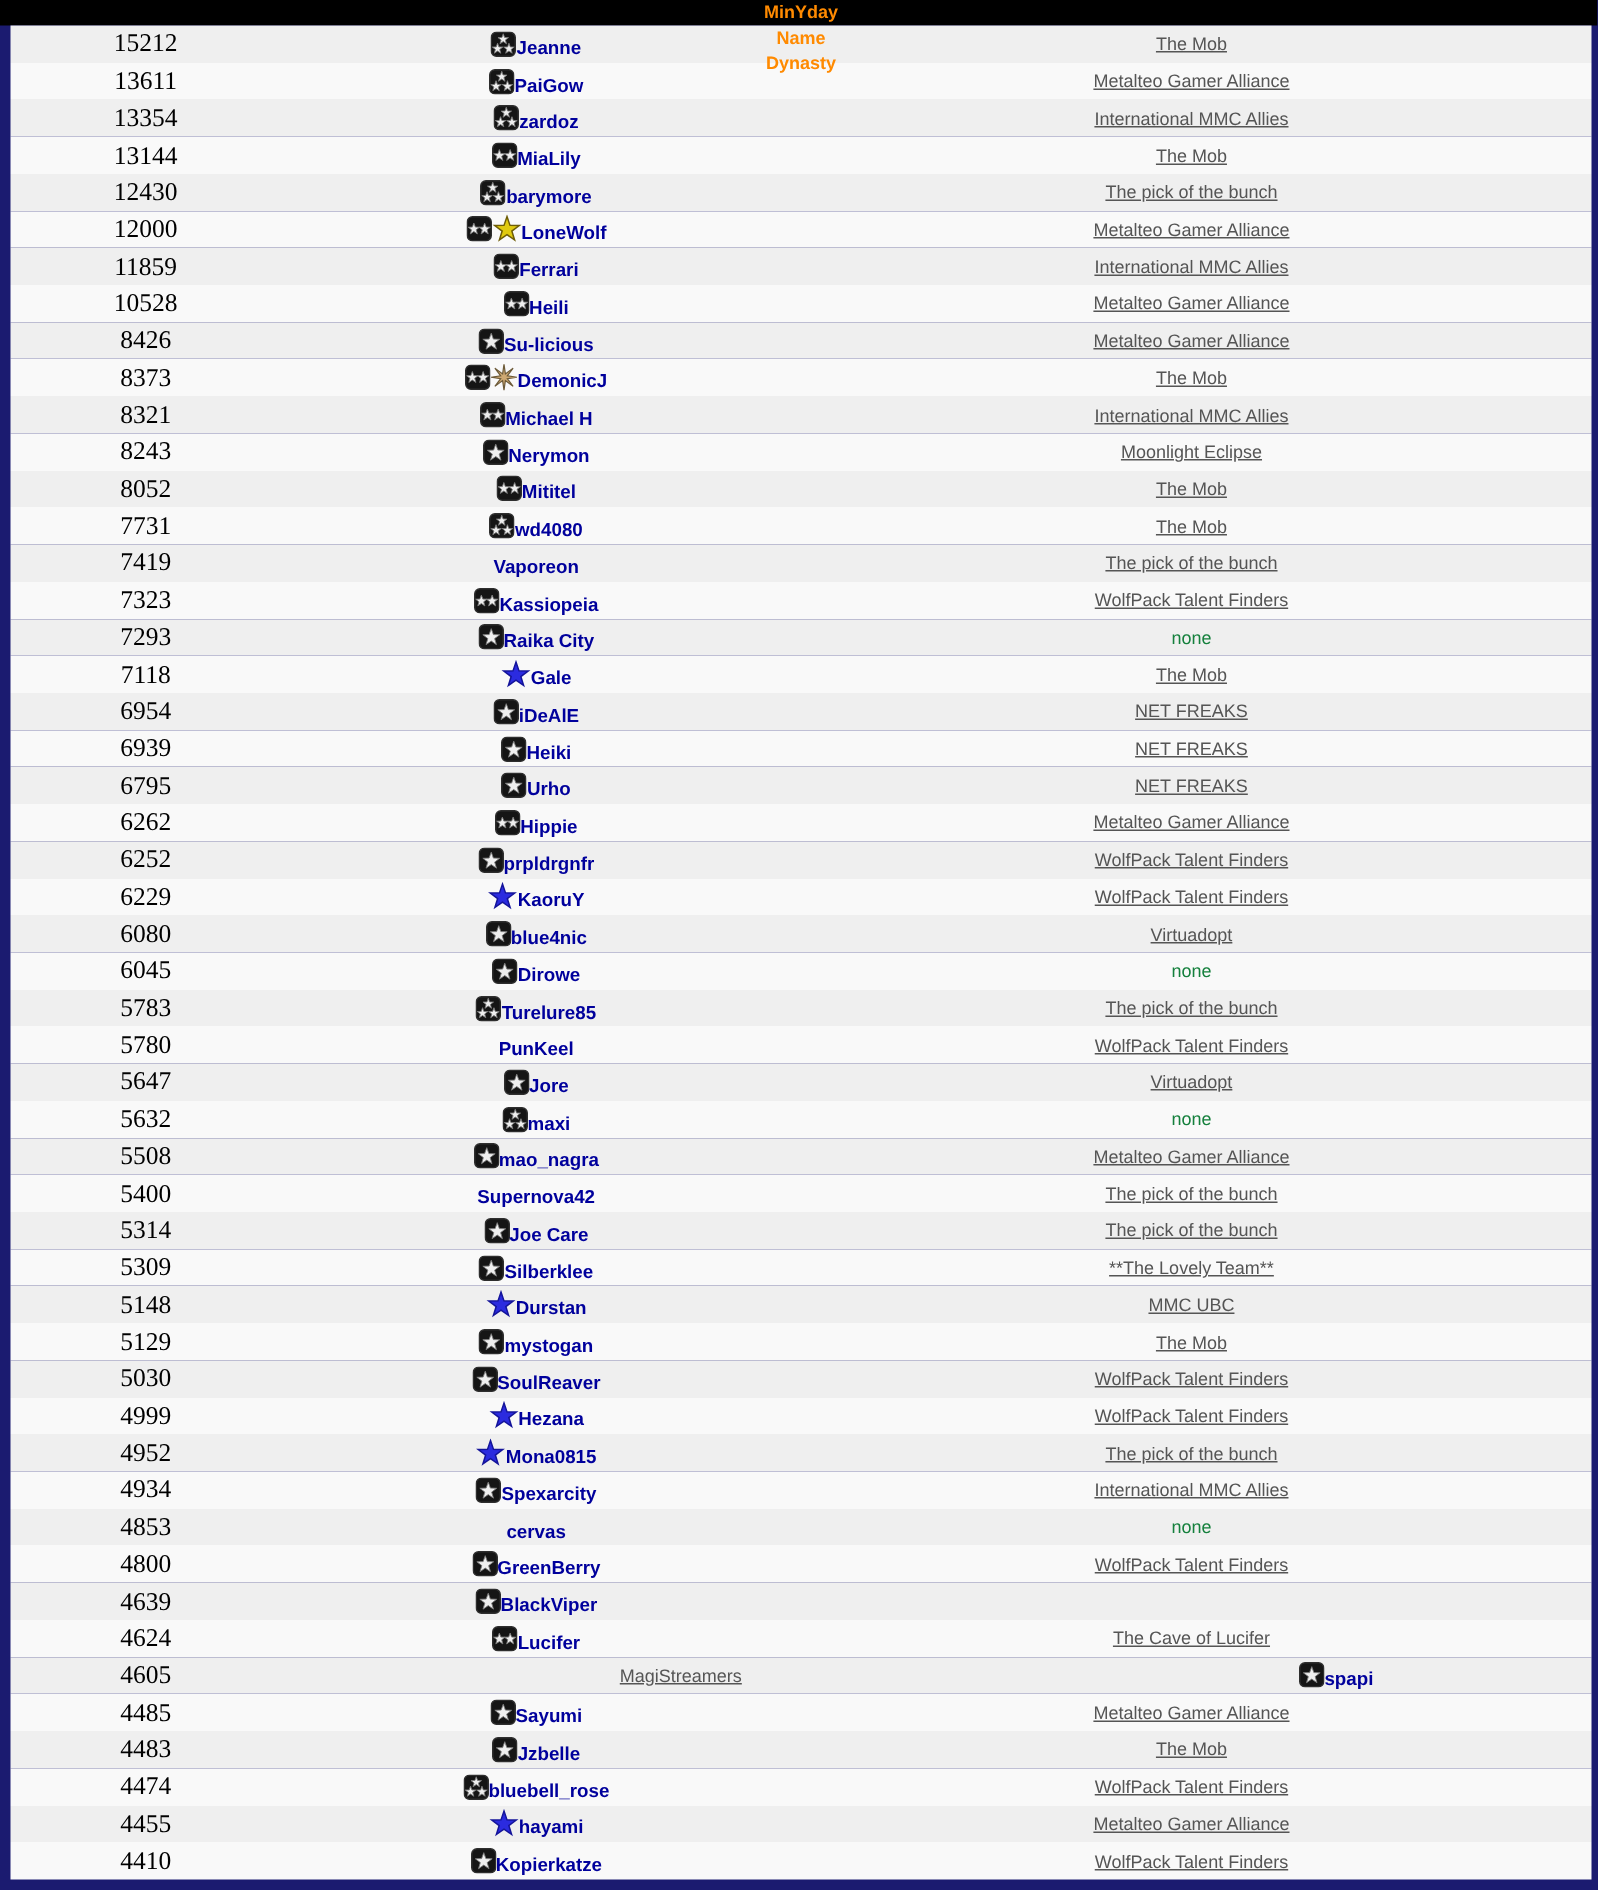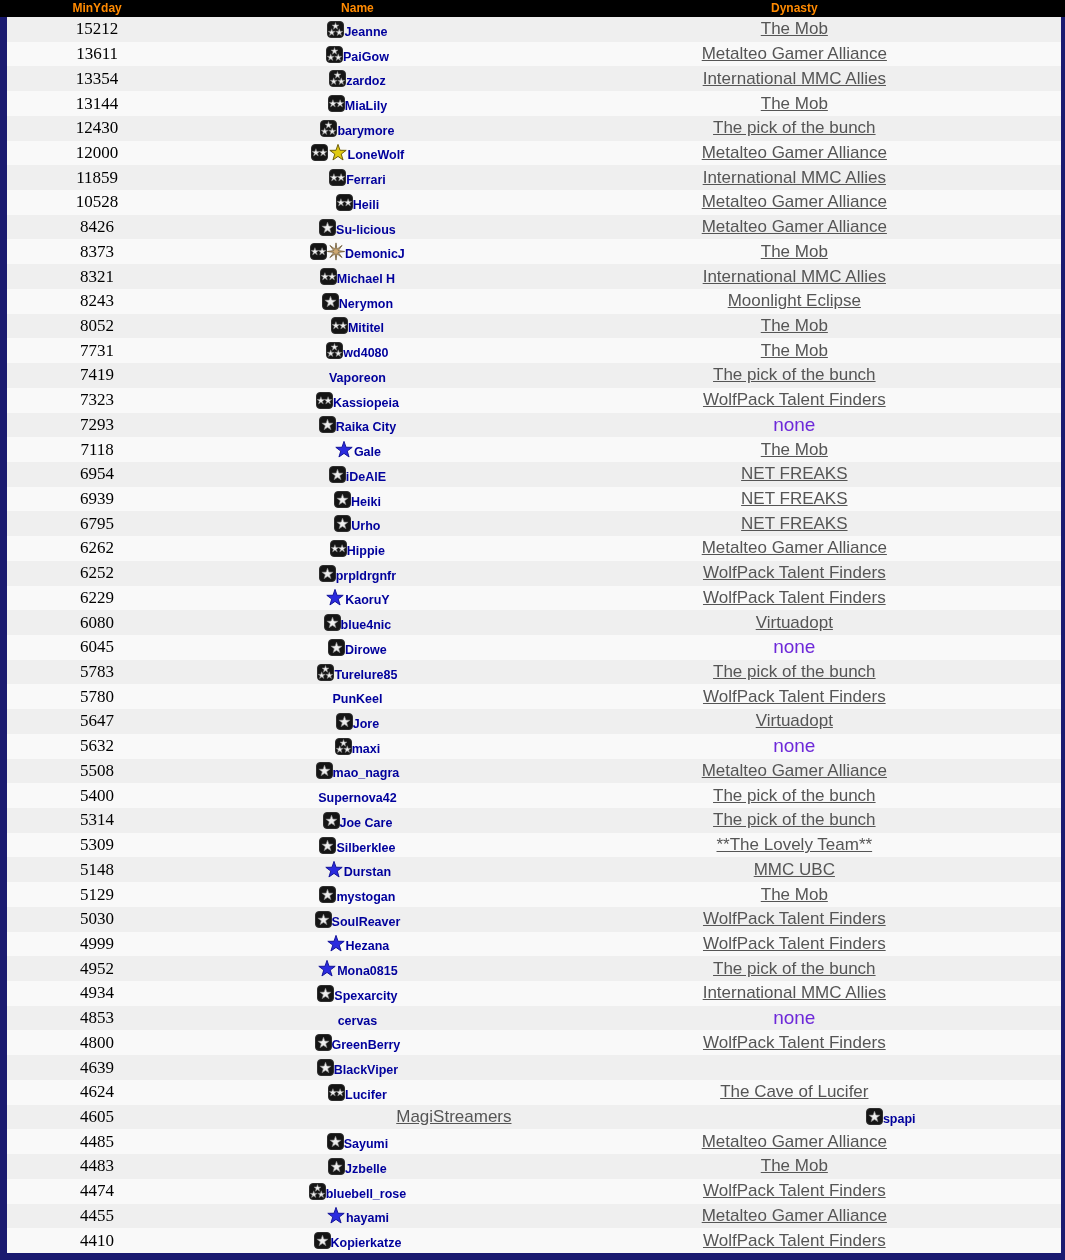--- a/index.html
+++ b/index.html
@@ -9,21 +9,21 @@
   }
   *{box-sizing:border-box;}
   html,body{margin:0;padding:0;}
   body{
     width:1065px;height:1260px;overflow:hidden;
     background:var(--frame);
     font-family:"Liberation Sans",sans-serif;
   }
   .header-row{
     display:flex;align-items:center;height:17px;width:1065px;
-    background:var(--header-bg);padding-left:7px;padding-right:4px;
+    background:var(--header-bg);padding-left:7px;padding-right:4px;flex-direction:column;
   }
   .hcell{
     color:var(--header-text);font-weight:bold;font-size:12px;
     text-align:center;line-height:17px;white-space:nowrap;
   }
   .tbody{margin-left:7px;margin-right:4px;width:1054px;}
   .row{display:flex;align-items:stretch;height:24.72px;}
   .row.odd{background:var(--row-odd);}
   .row.even{background:var(--row-even);text-align:center;}
   .c1{width:17.1%;}
@@ -34,24 +34,24 @@
     font-family:"Liberation Serif",serif;font-size:17px;color:var(--number-text);
   }
   .iconslot{display:inline-flex;align-items:center;}
   .iconslot svg{display:block;}
   .pname{
     color:var(--name-text);font-weight:bold;font-size:12.5px;
     text-decoration:none;cursor:pointer;white-space:nowrap;
     margin-top:5px;
   }
   .dynlink{
-    color:var(--link-text);font-size:17px;text-decoration:underline;
+    color:var(--link-text);font-size:12px;text-decoration:underline;
     cursor:pointer;white-space:nowrap;
   }
-  .dynnone{color:#6d28d9;font-size:19px;white-space:nowrap;}
+  .dynnone{color:#15803d;font-size:12px;white-space:nowrap;}
 </style>
 </head>
 <body>
 
 <div class="header-row">
   <div class="hcell c1">MinYday</div>
   <div class="hcell c2">Name</div>
   <div class="hcell c3">Dynasty</div>
 </div>
 

